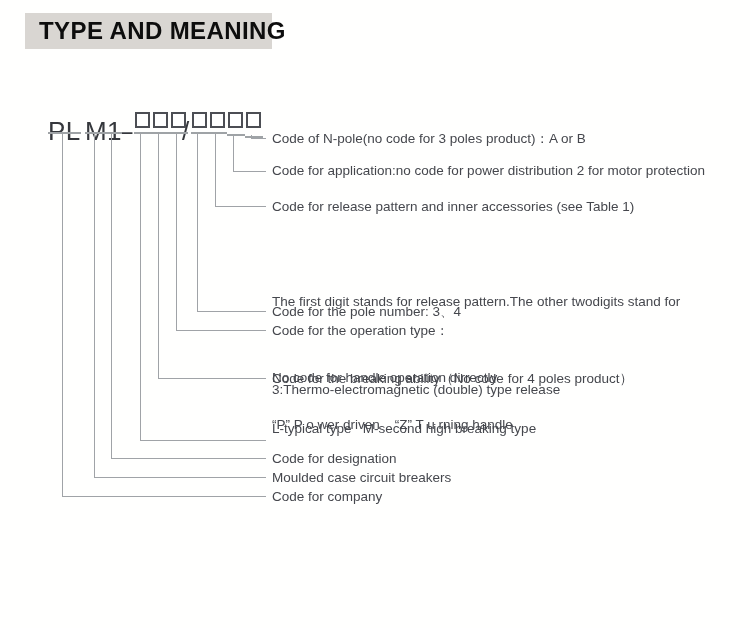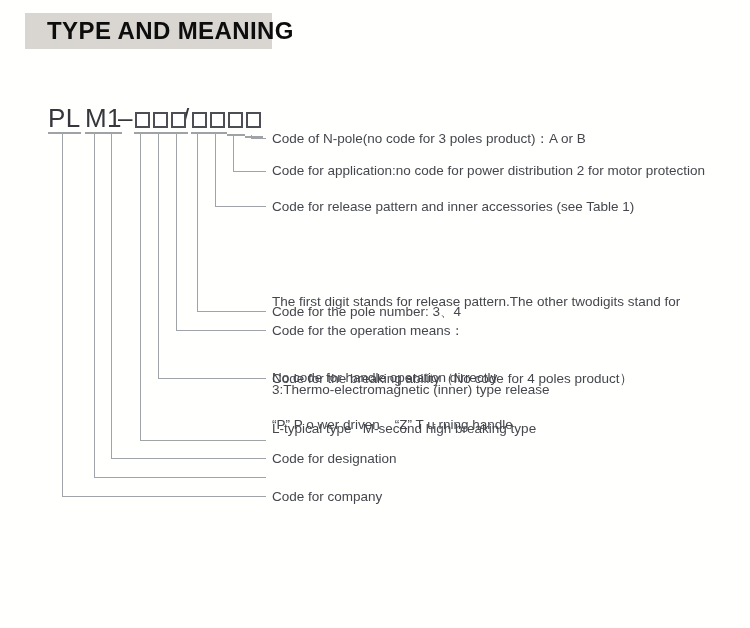--- a/index.html
+++ b/index.html
@@ -3,28 +3,28 @@
 <meta charset="utf-8">
 <style>
   html,body { margin:0; padding:0; background:#fff; }
   .canvas {
     position:relative; width:750px; height:628px; background:#fffffe;
     font-family:"Liberation Sans", sans-serif; overflow:hidden;
   }
   .header-band {
     position:absolute; left:25px; top:13px; width:247px; height:36px;
     background:#d9d6d2; display:flex; align-items:center;
-    padding-left:22px; box-sizing:border-box;
+    padding-left:14px; box-sizing:border-box;
   }
   .header-band .title-text {
     font-size:24px; font-weight:bold; color:#0d0d0d; letter-spacing:0.4px;
     white-space:pre;
   }
   .codechar {
-    position:absolute; top:103px; font-size:26px; color:#35373c;
+    position:absolute; top:116px; font-size:26px; color:#35373c;
     letter-spacing:0.5px; white-space:pre;
   }
   .cbox {
     position:absolute; top:112px; width:11px; height:12px;
     border:2px solid #4c4e54; background:#fff;
   }
   .ul { position:absolute; top:132px; height:2px; background:#9fa3a6; }
   .vl { position:absolute; width:1px; background:#a0a3a7; }
   .hl { position:absolute; height:1px; background:#a0a3a7; }
   .lab {
@@ -99,33 +99,34 @@
 
   <div class="vl" style="left:251px;top:135px;height:3px"></div>
   <div class="hl" style="left:251px;top:138px;width:15px"></div>
 
   <div class="lab" style="top:131px">Code of N-pole(no code for 3 poles product)：A or B</div>
   <div class="lab" style="top:163px">Code for application:no code for power distribution 2 for motor protection</div>
   <div class="lab" style="top:199px">Code for release pattern and inner accessories (see Table 1)</div>
 
   <div class="notes lh19" style="top:223px">
     <div>The first digit stands for release pattern.The other twodigits stand for</div>
-    <div>3:Thermo-electromagnetic (inner) type release</div>
+    <div>3:Thermo-electromagnetic (double) type release</div>
   </div>
 
   <div class="lab" style="top:304px">Code for the pole number: 3、4</div>
-  <div class="lab" style="top:323px">Code for the operation means：</div>
+  <div class="lab" style="top:323px">Code for the operation type：</div>
 
   <div class="notes lh17" style="top:339px">
     <div>No code for handle operation dirrectly</div>
     <div>“P” P o wer driven    “Z” T u rning handle</div>
   </div>
 
   <div class="lab" style="top:371px">Code for the breaking ability（No code for 4 poles product）</div>
 
   <div class="notes lh18" style="top:390px">
     <div>L-typical type   M-second high breaking type</div>
   </div>
 
   <div class="lab" style="top:451px">Code for designation</div>
+  <div class="lab" style="top:470px">Moulded case circuit breakers</div>
   <div class="lab" style="top:489px">Code for company</div>
 
 </div>
 
 </body></html>

